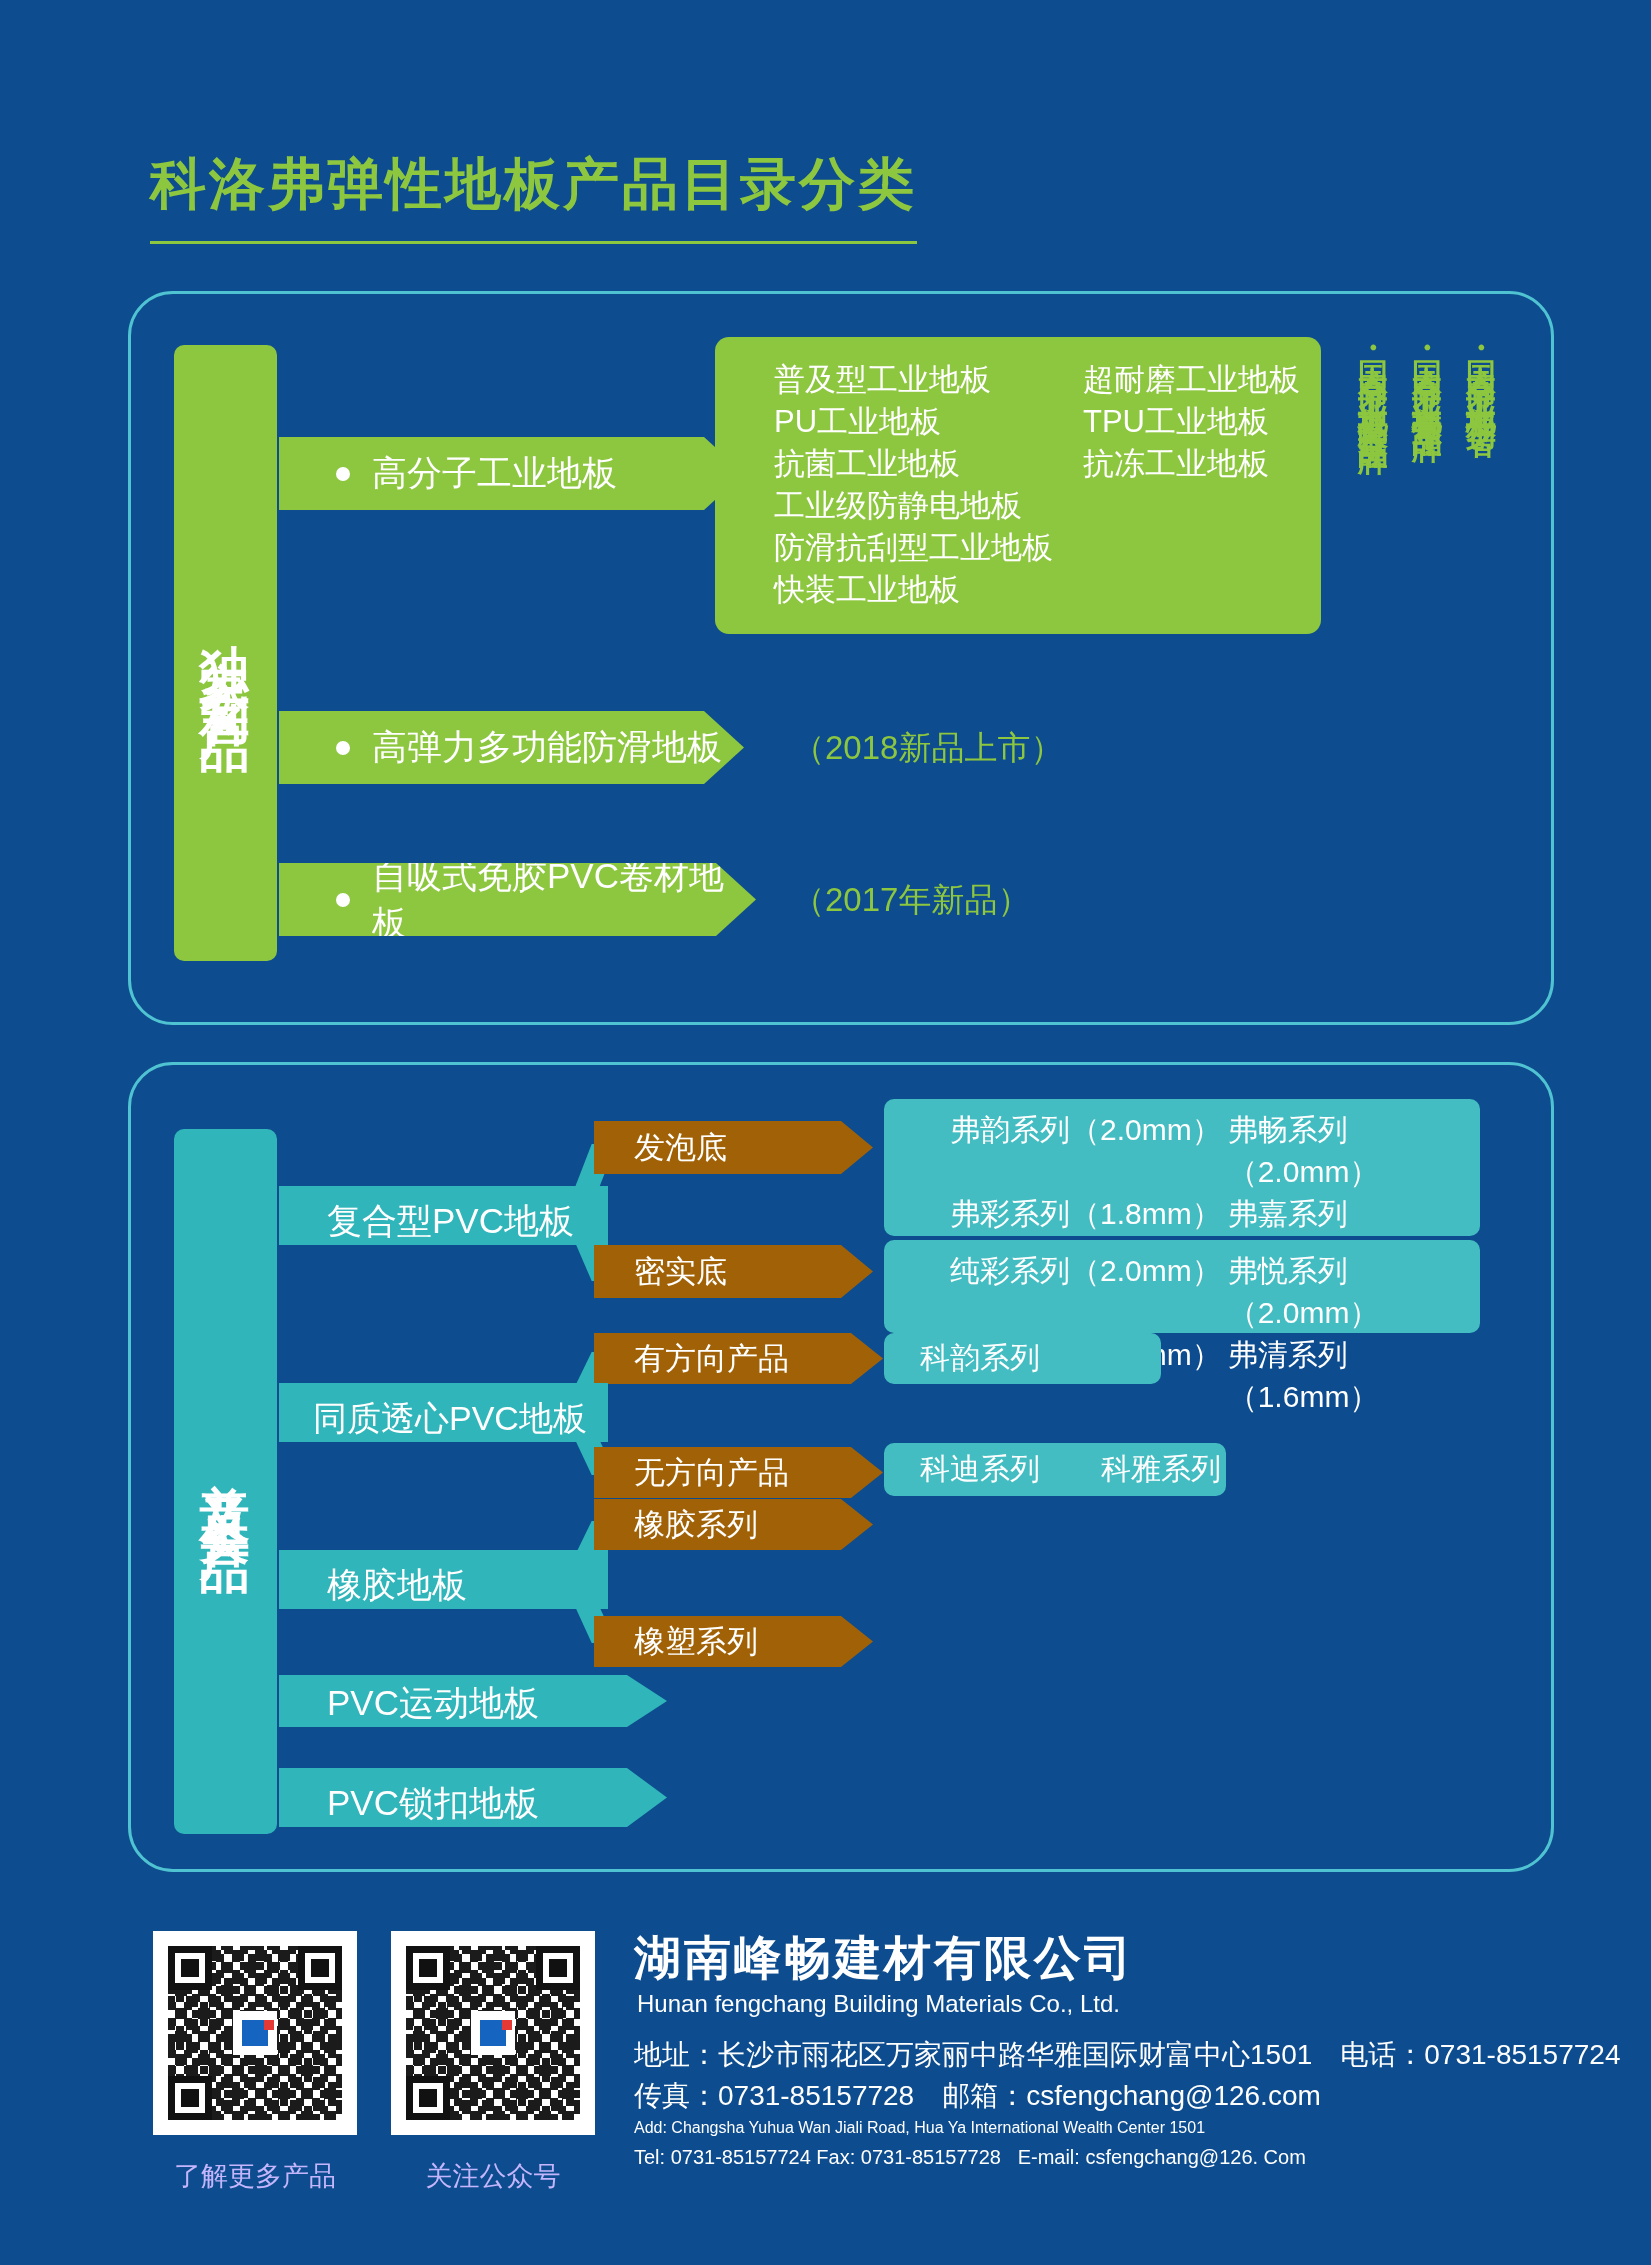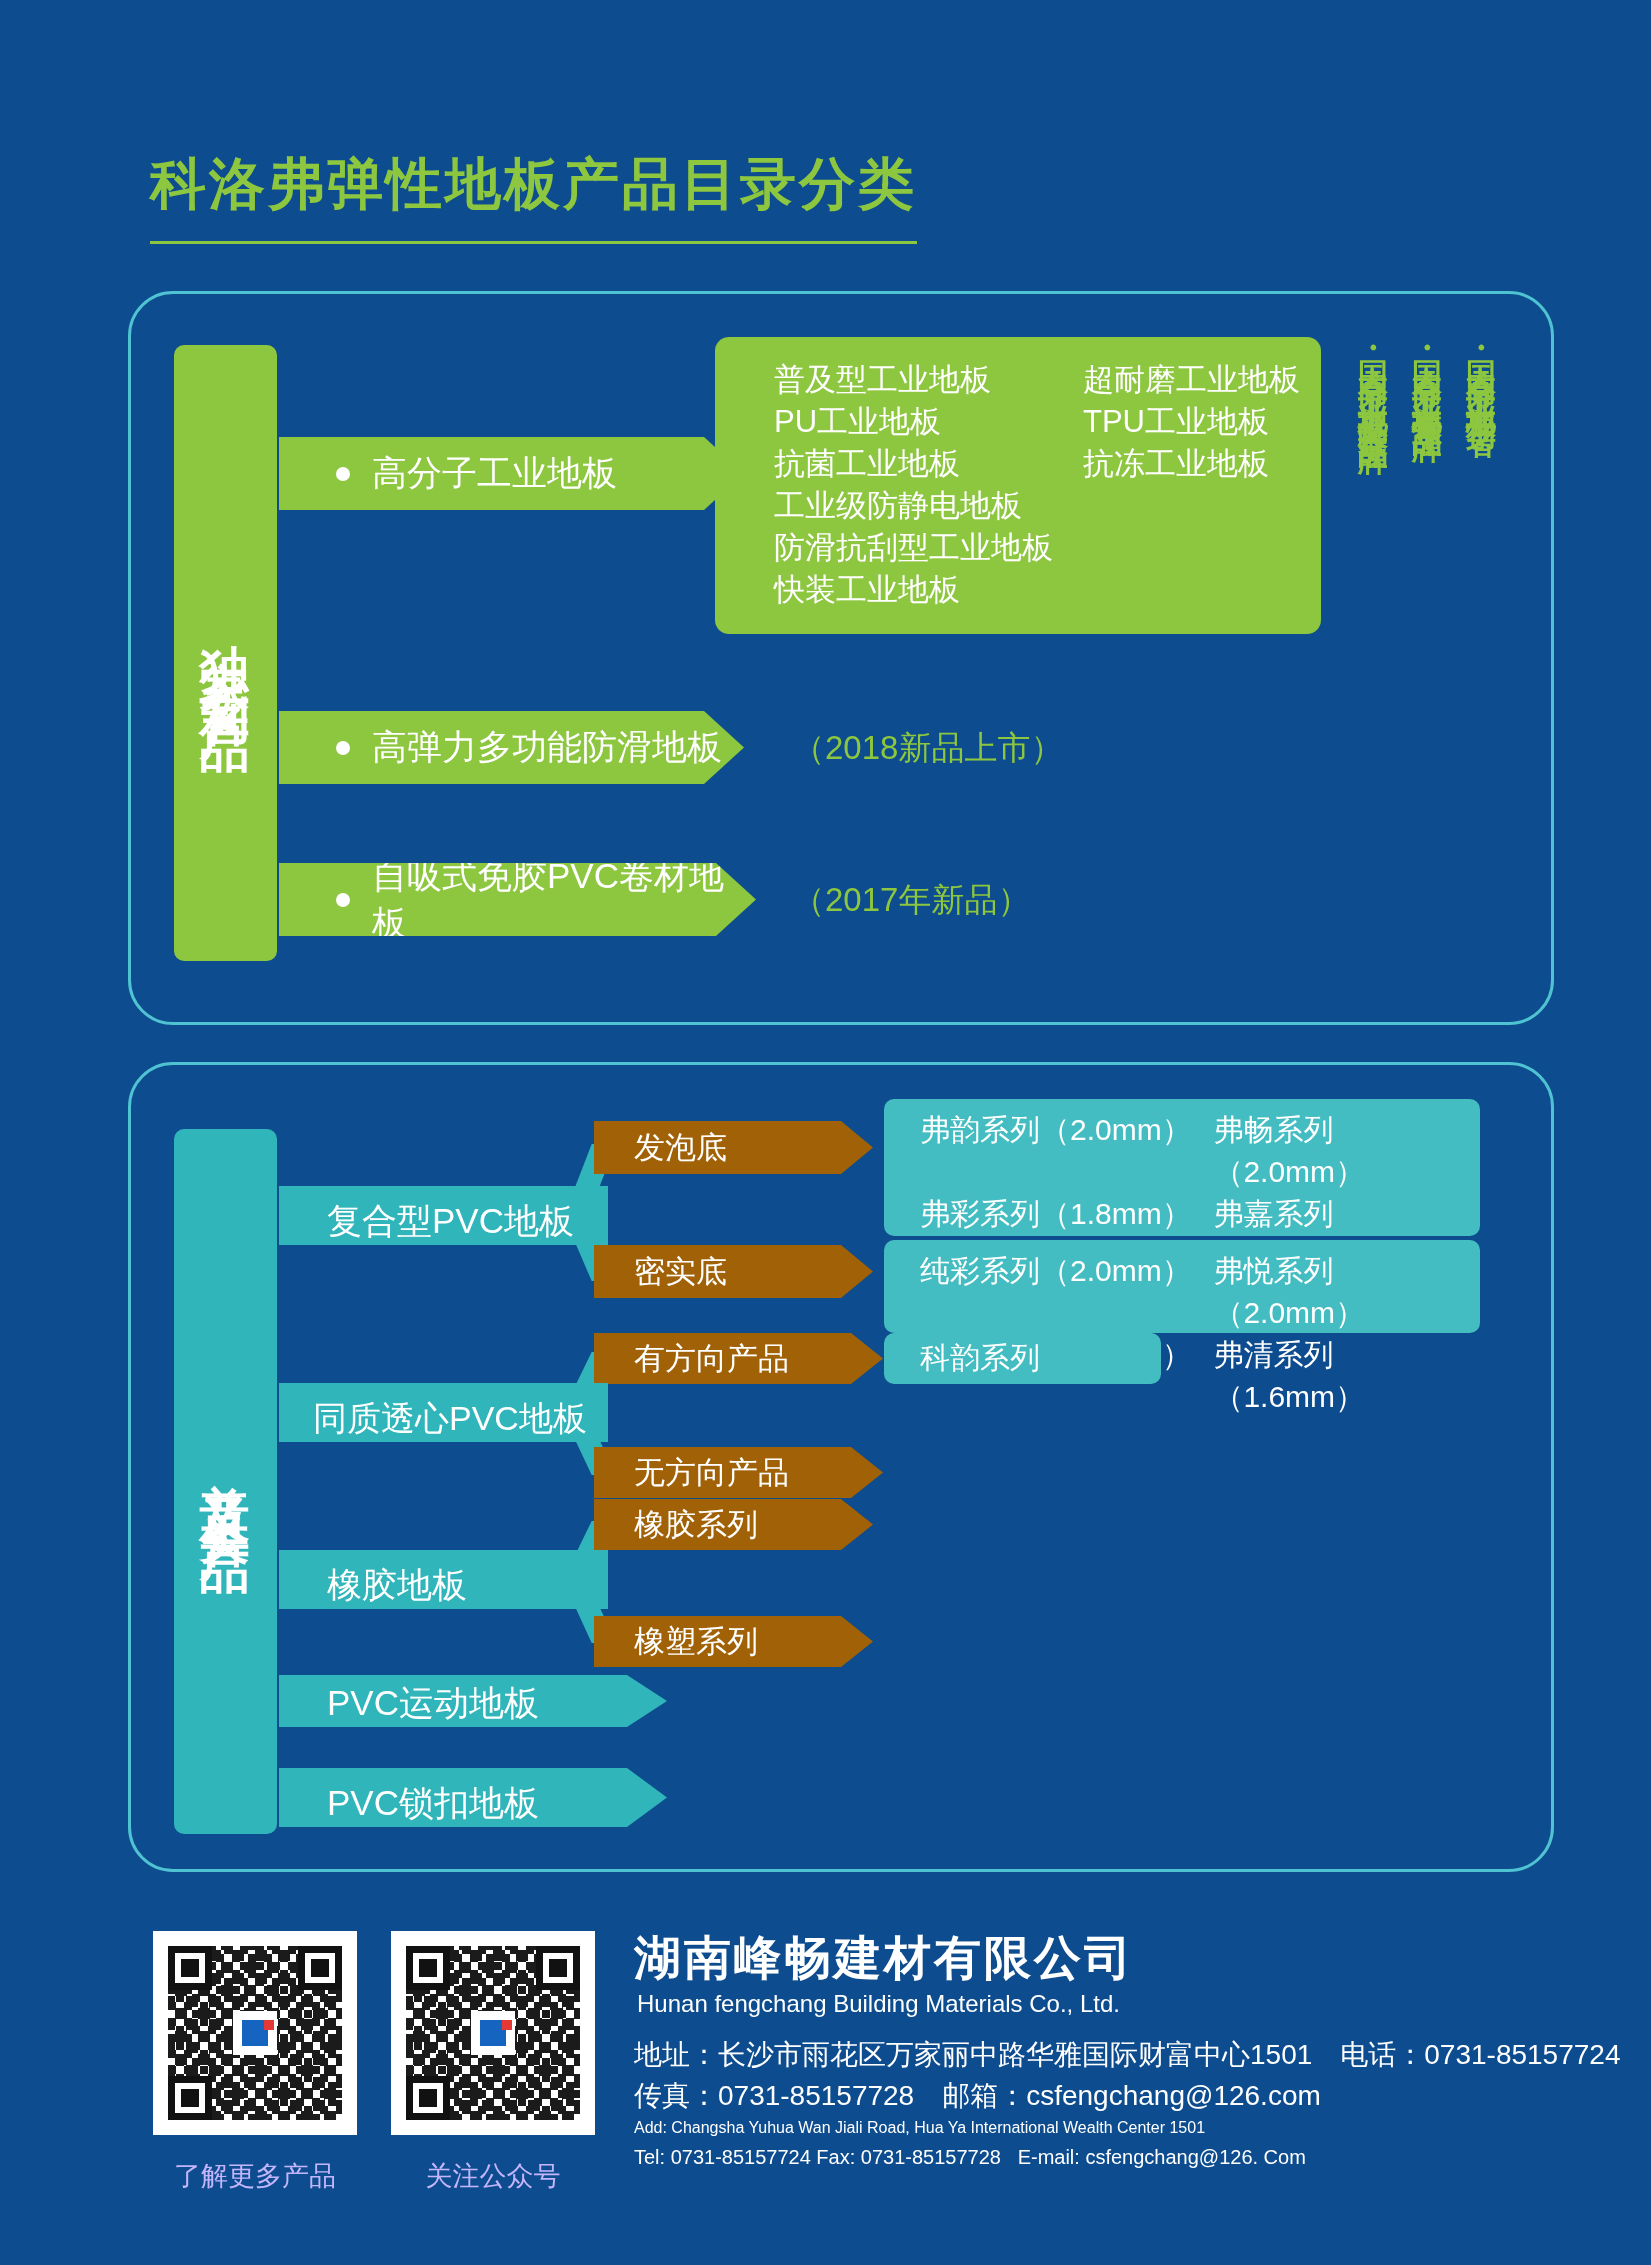--- a/index.html
+++ b/index.html
@@ -93,21 +93,21 @@
   #lkC { left:562px; top:1352px; width:54px; height:61px; }
   #lkD { left:562px; top:1412px; width:54px; height:63px; }
   #lkE { left:562px; top:1521px; width:54px; height:61px; }
   #lkF { left:562px; top:1578px; width:54px; height:65px; }
 
   
   .series-box {
     position:absolute; background:#43bdc2; border-radius:10px; color:#fff; font-size:30px;
     box-sizing:border-box; padding:10px 0 0 36px;
   }
-  .srow { display:flex; line-height:42px; }
+  .srow { display:flex; line-height:42px;margin-left:30px; }
   .srow .s1 { width:299px; }
   #sbox1 { left:884px; top:1099px; width:596px; height:137px; }
   #sbox2 { left:884px; top:1240px; width:596px; height:93px; }
   #sbox3 { left:884px; top:1333px; width:277px; height:51px; display:flex; align-items:center; padding:0 0 0 36px; }
   #sbox4 { left:884px; top:1443px; width:342px; height:53px; display:flex; align-items:center; gap:61px; padding:0 0 0 36px; }
 
   
   .qr { position:absolute; width:204px; height:204px; background:#fff; padding:15px; box-sizing:border-box; }
   .qr-pattern {
     position:relative; width:100%; height:100%;
@@ -254,20 +254,24 @@
     <span>科韵系列</span>
   </div>
 
   <div class="cat-teal" id="cat2">
     <span>同质透心PVC地板</span>
   </div>
 
   <div class="sub-teal" id="sub4">
     <span>无方向产品</span>
   </div>
+  <div class="series-box" id="sbox4">
+    <span>科迪系列</span>
+    <span>科雅系列</span>
+  </div>
 
   <div class="sub-teal" id="sub5">
     <span>橡胶系列</span>
   </div>
 
   <div class="cat-teal" id="cat3">
     <span>橡胶地板</span>
   </div>
 
   <div class="sub-teal" id="sub6">

